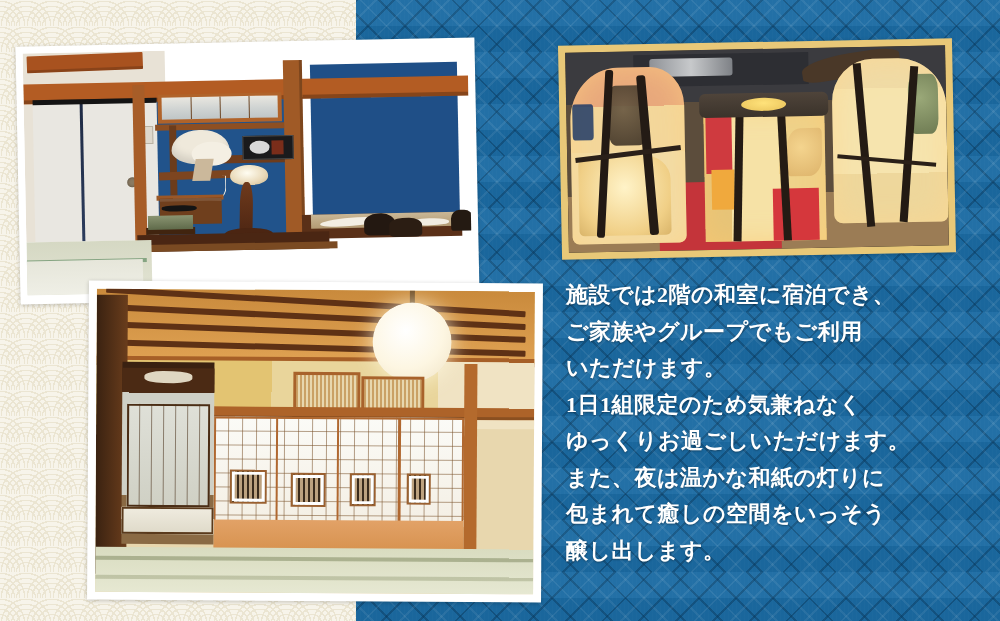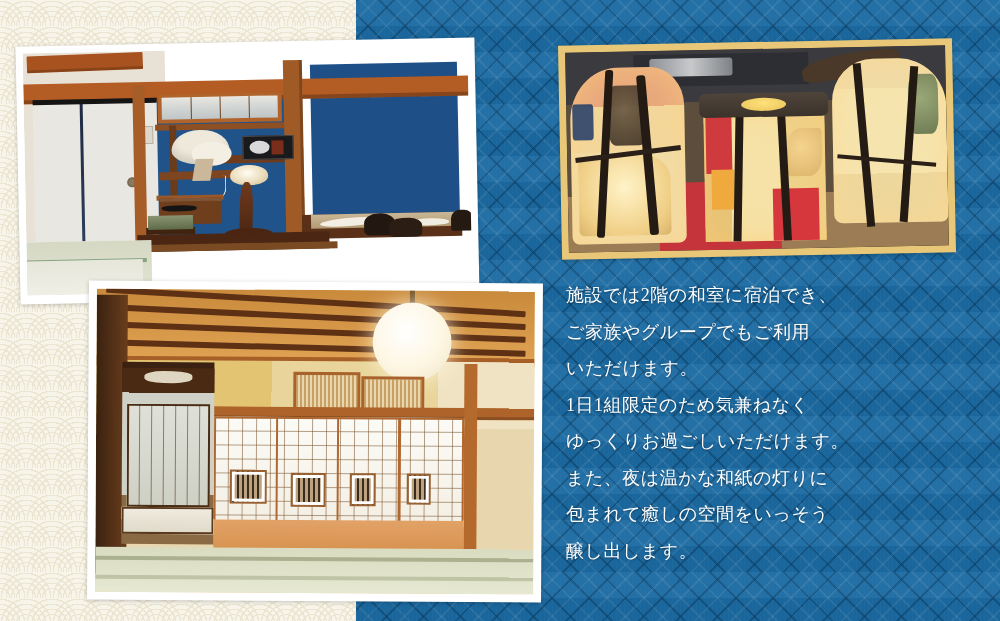--- a/index.html
+++ b/index.html
@@ -287,25 +287,26 @@
   .p3-floor-ln  { position:absolute; left:0; top:88%; width:100%; height:1.4%; background:#6f7a4f; opacity:.45; }
   .p3-floor-ln2 { position:absolute; left:0; top:94.5%; width:100%; height:1.2%; background:#6f7a4f; opacity:.3; }
 
   
   #description-text {
     position: absolute;
     left: 566px;
     top: 277px;
     width: 400px;
     color: #ffffff;
-    font-size: 18px;
+    font-size: 22px;
     line-height: 36.5px;
     letter-spacing: .5px;
     text-shadow: 0 1px 2px rgba(0,0,0,0.35);
     white-space: pre-line;
+    font-weight: bold;
   }
 </style>
 </head>
 <body>
 
 <div id="stage">
 
   <div class="bg-cream"></div>
   <div class="bg-blue"></div>
 

